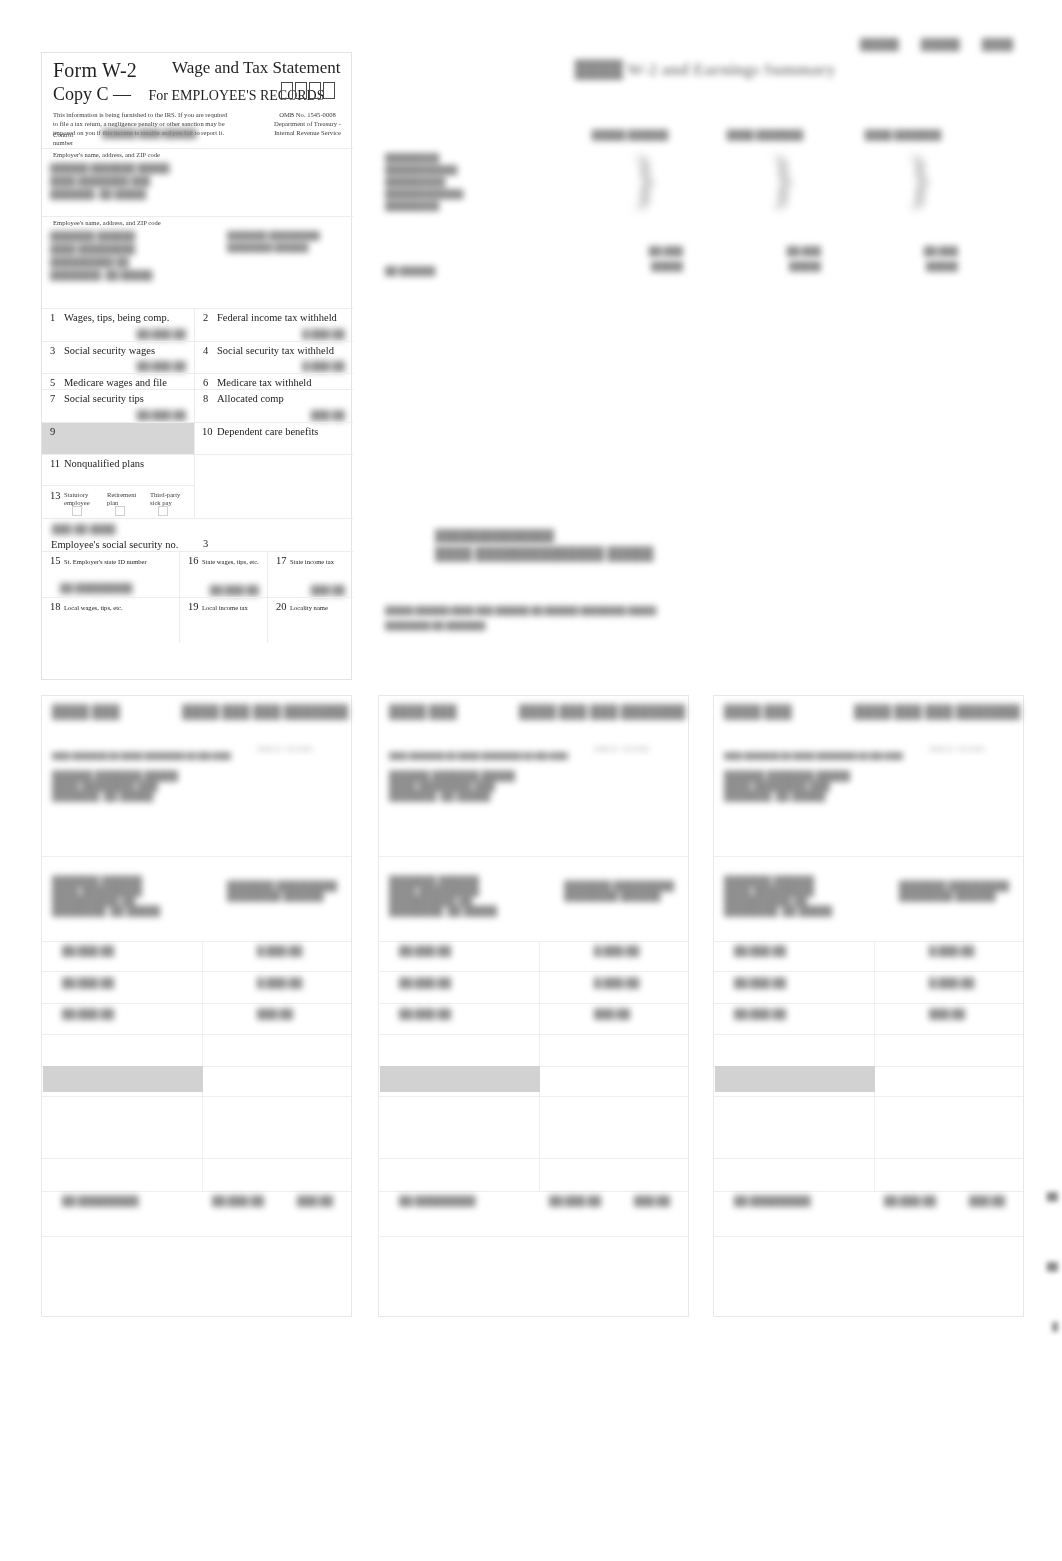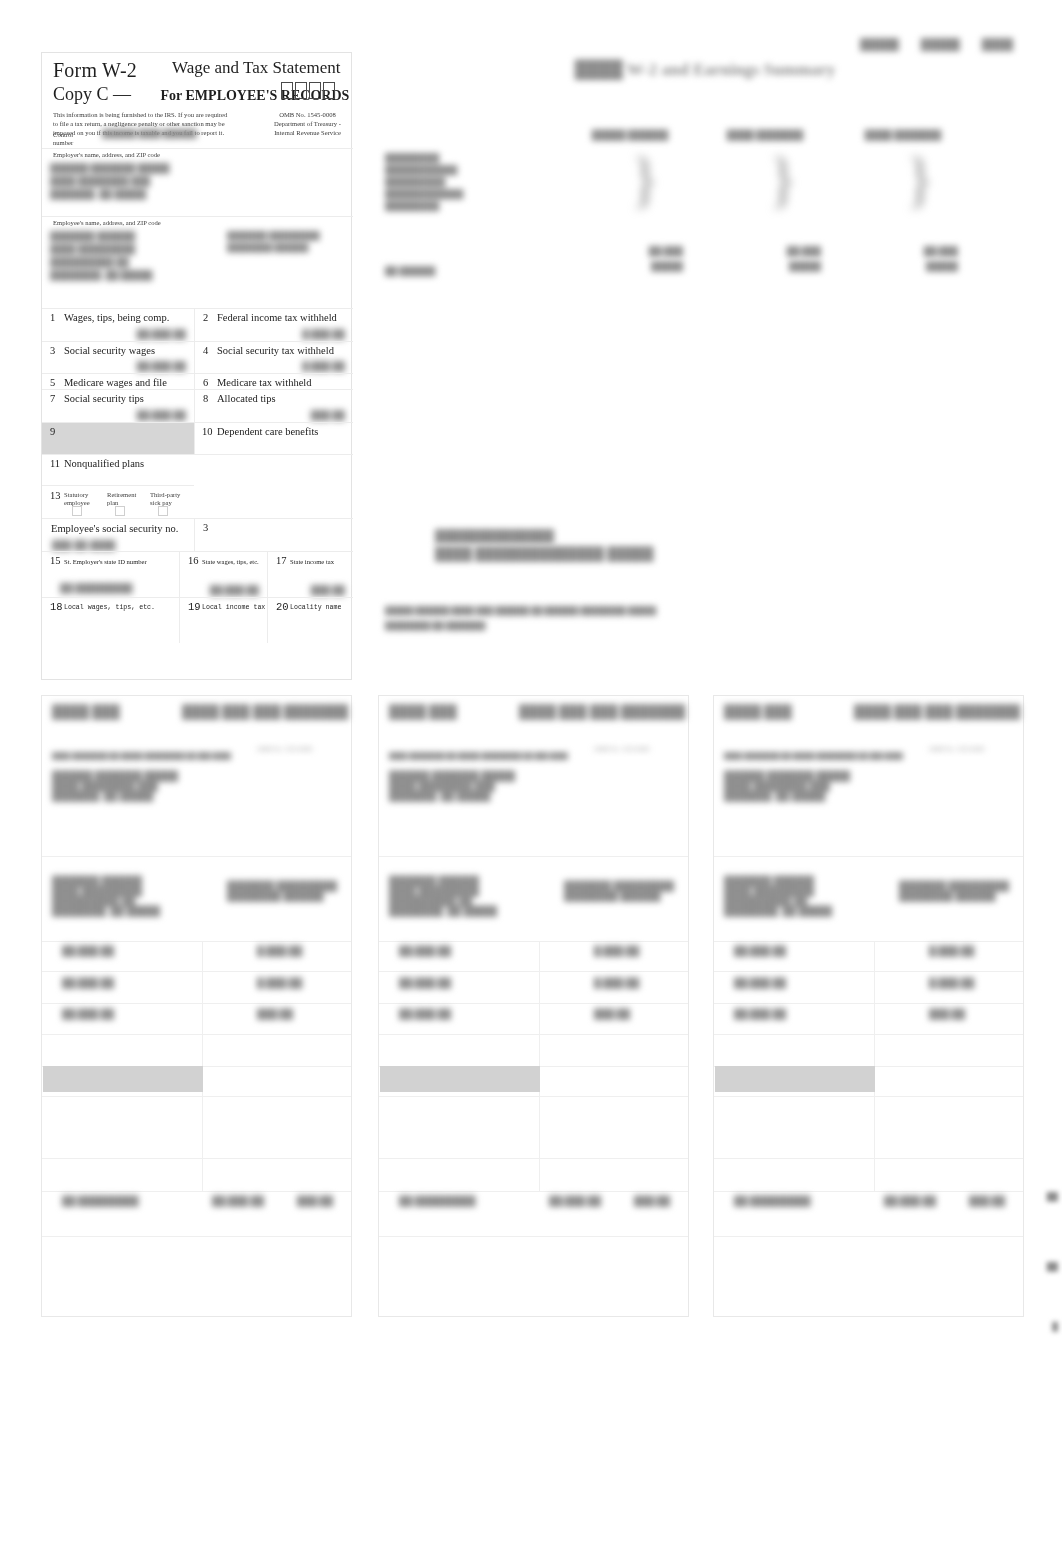--- a/index.html
+++ b/index.html
@@ -148,21 +148,21 @@
 <body>
 
 <div class="page">
 
   <div class="w2-main">
 
     <div class="w2-head">
       <div class="form-title">Form W-2</div>
       <div class="copy-line">
         <span>Copy C —</span>
-        <span class="small" style="margin-left:25px;font-weight:bold;">For EMPLOYEE'S RECORDS</span>
+        <span class="small" style="margin-left:13px;">For EMPLOYEE'S RECORDS</span>
       </div>
       <div class="wage-stmt">Wage and Tax Statement</div>
       <div class="year-boxes">
         <span class="tofu"></span><span class="tofu"></span><span class="tofu"></span><span class="tofu"></span>
       </div>
     </div>
 
     <div class="legal">This information is being furnished to the IRS. If you are required to file a tax return, a negligence penalty or other sanction may be imposed on you if this income is taxable and you fail to report it.</div>
     <div class="omb">
       <div>OMB No.  1545-0008</div>
@@ -233,37 +233,37 @@
       </div>
 
       <div class="grow" style="height:32px;">
         <div class="cellL">
           <span class="bxn">7</span>
           <span class="bxt">Social security tips</span>
           <span class="amt blur">██,███.██</span>
         </div>
         <div class="cellR">
           <span class="bxn">8</span>
-          <span class="bxt">Allocated tips</span>
+          <span class="bxt">Allocated comp</span>
           <span class="amt blur">███.██</span>
         </div>
       </div>
 
       <div class="grow" style="height:31px;">
         <div class="cellL shade">
           <span class="bxn">9</span>
           <span class="bxt"></span>
         </div>
         <div class="cellR">
           <span class="bxn wide">10</span>
           <span class="bxt">Dependent care benefits</span>
         </div>
       </div>
 
-      <div class="grow" style="height:63px;flex-direction:column;">
+      <div class="grow" style="height:63px;">
         <div class="cellL">
           <span class="bxn">11</span>
           <span class="bxt">Nonqualified plans</span>
 
           <div style="position:absolute;left:0;top:30px;width:100%;border-top:1px solid #ececec;">
             <span class="bxn" style="top:4px;">13</span>
             <span class="fld-label" style="position:absolute;left:22px;top:5px;line-height:8px;">
               <span>Statutory</span><br>
               <span>employee</span>
             </span>
@@ -276,21 +276,21 @@
               <span>sick pay</span>
             </span>
             <span class="chk" style="left:30px;top:20px;"></span>
             <span class="chk" style="left:73px;top:20px;"></span>
             <span class="chk" style="left:116px;top:20px;"></span>
           </div>
         </div>
 
       </div>
 
-      <div class="grow" style="height:32px;">
+      <div class="grow" style="height:32px;align-items:center;">
         <div class="cellL">
           <span class="bxt" style="left:9px;top:4px;">Employee's social security no.</span>
           <span class="amt blur" style="right:auto;left:10px;bottom:1px;">███-██-████</span>
         </div>
         <div class="cellR">
           <span class="bxn">3</span>
         </div>
       </div>
 
 
@@ -305,21 +305,21 @@
           <span class="bxt tiny">State wages, tips, etc.</span>
           <span class="amt blur">██,███.██</span>
         </div>
         <div class="cellR" style="width:85px;">
           <span class="bxn">17</span>
           <span class="bxt tiny">State income tax</span>
           <span class="amt blur">███.██</span>
         </div>
       </div>
 
-      <div class="grow" style="height:45px;font-family:Liberation Mono, monospace;">
+      <div class="grow" style="height:45px;">
         <div class="cellL" style="width:138px;">
           <span class="bxn">18</span>
           <span class="bxt tiny">Local wages, tips, etc.</span>
         </div>
         <div class="cellL" style="width:88px;">
           <span class="bxn">19</span>
           <span class="bxt tiny">Local income tax</span>
         </div>
         <div class="cellR" style="width:85px;">
           <span class="bxn">20</span>

